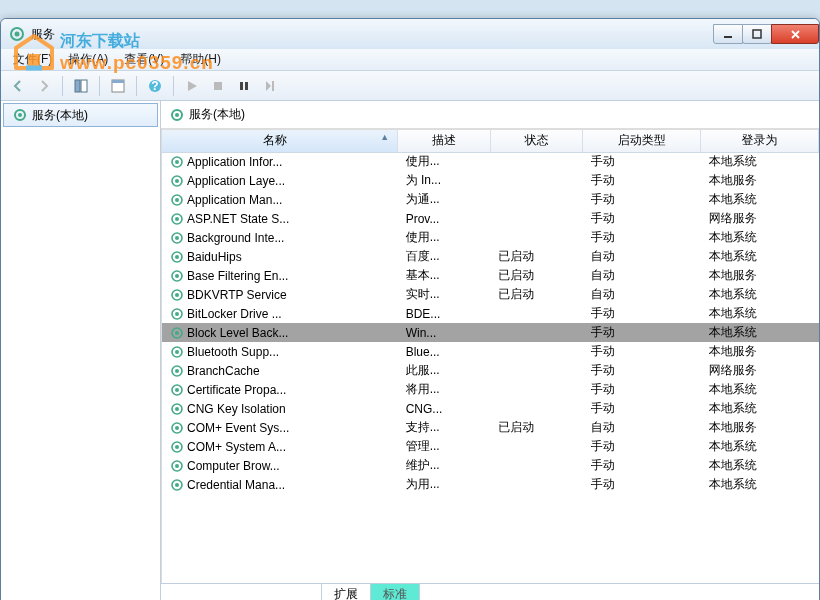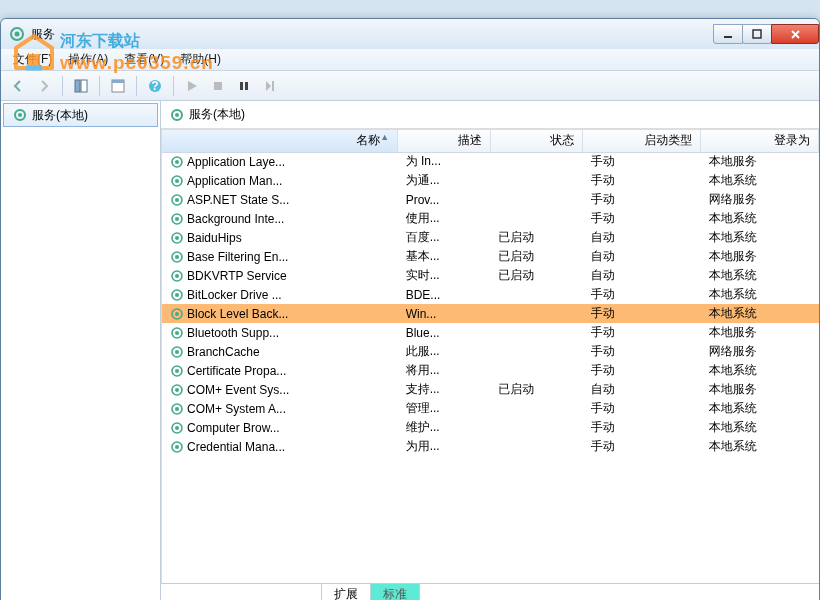--- a/index.html
+++ b/index.html
@@ -24,25 +24,25 @@
 .content { flex:1; display:flex; flex-direction:column; background:#fff; }
 .chead { height:28px; display:flex; align-items:center; padding-left:8px; border-bottom:1px solid #ddd;}
 .chead .nico{width:16px;height:16px;margin-right:4px;}
 .cbody { flex:1; display:flex; border-top:1px solid #ddd; overflow:hidden; }
 .detail { width:180px; padding:10px 8px 8px 12px; color:#000; line-height:1.55; }
 .detail .svcname { font-weight:bold; margin-bottom:14px; }
 .detail a { color:#0066cc; text-decoration:underline; }
 .detail .lbl { margin-top:28px; }
 .listwrap { flex:1; border-left:1px solid #ddd; overflow:auto; position:relative;}
 table { width:100%; border-collapse:collapse; }
-th { text-align:right; font-weight:normal; height:22px; padding:0 8px; background:linear-gradient(#fdfdfe,#eef3f9); border-right:1px solid #d7e0ea; border-bottom:1px solid #cfd9e4; position:sticky; top:0;}
+th { text-align:center; font-weight:normal; height:22px; padding:0 8px; background:linear-gradient(#fdfdfe,#eef3f9); border-right:1px solid #d7e0ea; border-bottom:1px solid #cfd9e4; position:sticky; top:0;}
 th.sorted { background:linear-gradient(#eaf3fc,#d4e6f9); }
 th .arrow { float:right; color:#5a7fa0; font-size:9px; }
 td { height:19px; padding:0 8px; white-space:nowrap; overflow:hidden; text-overflow:ellipsis; max-width:0;}
-tr.sel td { background:#fdba74; }
+tr.sel td { background:#a3a3a3; }
 .sico { width:14px; height:14px; vertical-align:-3px; margin-right:3px; display:inline-block; }
 .tabs { height:22px; border-top:1px solid #c0cedd; display:flex; align-items:flex-start; padding-left:160px;}
 .tab { padding:2px 12px; border:1px solid #c0cedd; border-top:none; background:#fff; margin-right:-1px; border-radius:0 0 4px 4px; font-size:12px;}
 .tab.inact { background:#5eead4; color:#555; }
 .watermark { position:absolute; left:10px; top:28px; pointer-events:none; opacity:.85; font-weight:bold; display:flex; align-items:center;}
 .watermark .logo { width:48px; height:48px; }
 .watermark .txt { display:flex; flex-direction:column; margin-left:2px;}
 .watermark .t1 { font-size:16px; color:#2aa3d9; font-family:"Microsoft YaHei";}
 .watermark .t2 { font-size:19px; color:#ff8c1a; letter-spacing:1px; font-family:Arial;}
 svg{display:block;}
@@ -185,20 +185,30 @@
               <th>状态</th>
               <th>启动类型</th>
               <th>登录为</th>
             </tr>
               </thead>
             <tbody id="svc-rows">
                 <tr>
                   <td><span class="sico"><svg width="14" height="14">
                         <circle cx="7" cy="7" r="5" fill="none" stroke="#4a8" stroke-width="1.6"></circle>
                         <circle cx="7" cy="7" r="2" fill="#4a8"></circle>
+                      </svg></span>Application Infor...</td>
+                  <td>使用...</td>
+                  <td></td>
+                  <td>手动</td>
+                  <td>本地系统</td>
+                </tr>
+                <tr>
+                  <td><span class="sico"><svg width="14" height="14">
+                        <circle cx="7" cy="7" r="5" fill="none" stroke="#4a8" stroke-width="1.6"></circle>
+                        <circle cx="7" cy="7" r="2" fill="#4a8"></circle>
                       </svg></span>Application Laye...</td>
                   <td>为 In...</td>
                   <td></td>
                   <td>手动</td>
                   <td>本地服务</td>
                 </tr>
                 <tr>
                   <td><span class="sico"><svg width="14" height="14">
                         <circle cx="7" cy="7" r="5" fill="none" stroke="#4a8" stroke-width="1.6"></circle>
                         <circle cx="7" cy="7" r="2" fill="#4a8"></circle>
@@ -297,20 +307,30 @@
                   <td></td>
                   <td>手动</td>
                   <td>网络服务</td>
                 </tr>
                 <tr>
                   <td><span class="sico"><svg width="14" height="14">
                         <circle cx="7" cy="7" r="5" fill="none" stroke="#4a8" stroke-width="1.6"></circle>
                         <circle cx="7" cy="7" r="2" fill="#4a8"></circle>
                       </svg></span>Certificate Propa...</td>
                   <td>将用...</td>
+                  <td></td>
+                  <td>手动</td>
+                  <td>本地系统</td>
+                </tr>
+                <tr>
+                  <td><span class="sico"><svg width="14" height="14">
+                        <circle cx="7" cy="7" r="5" fill="none" stroke="#4a8" stroke-width="1.6"></circle>
+                        <circle cx="7" cy="7" r="2" fill="#4a8"></circle>
+                      </svg></span>CNG Key Isolation</td>
+                  <td>CNG...</td>
                   <td></td>
                   <td>手动</td>
                   <td>本地系统</td>
                 </tr>
                 <tr>
                   <td><span class="sico"><svg width="14" height="14">
                         <circle cx="7" cy="7" r="5" fill="none" stroke="#4a8" stroke-width="1.6"></circle>
                         <circle cx="7" cy="7" r="2" fill="#4a8"></circle>
                       </svg></span>COM+ Event Sys...</td>
                   <td>支持...</td>

